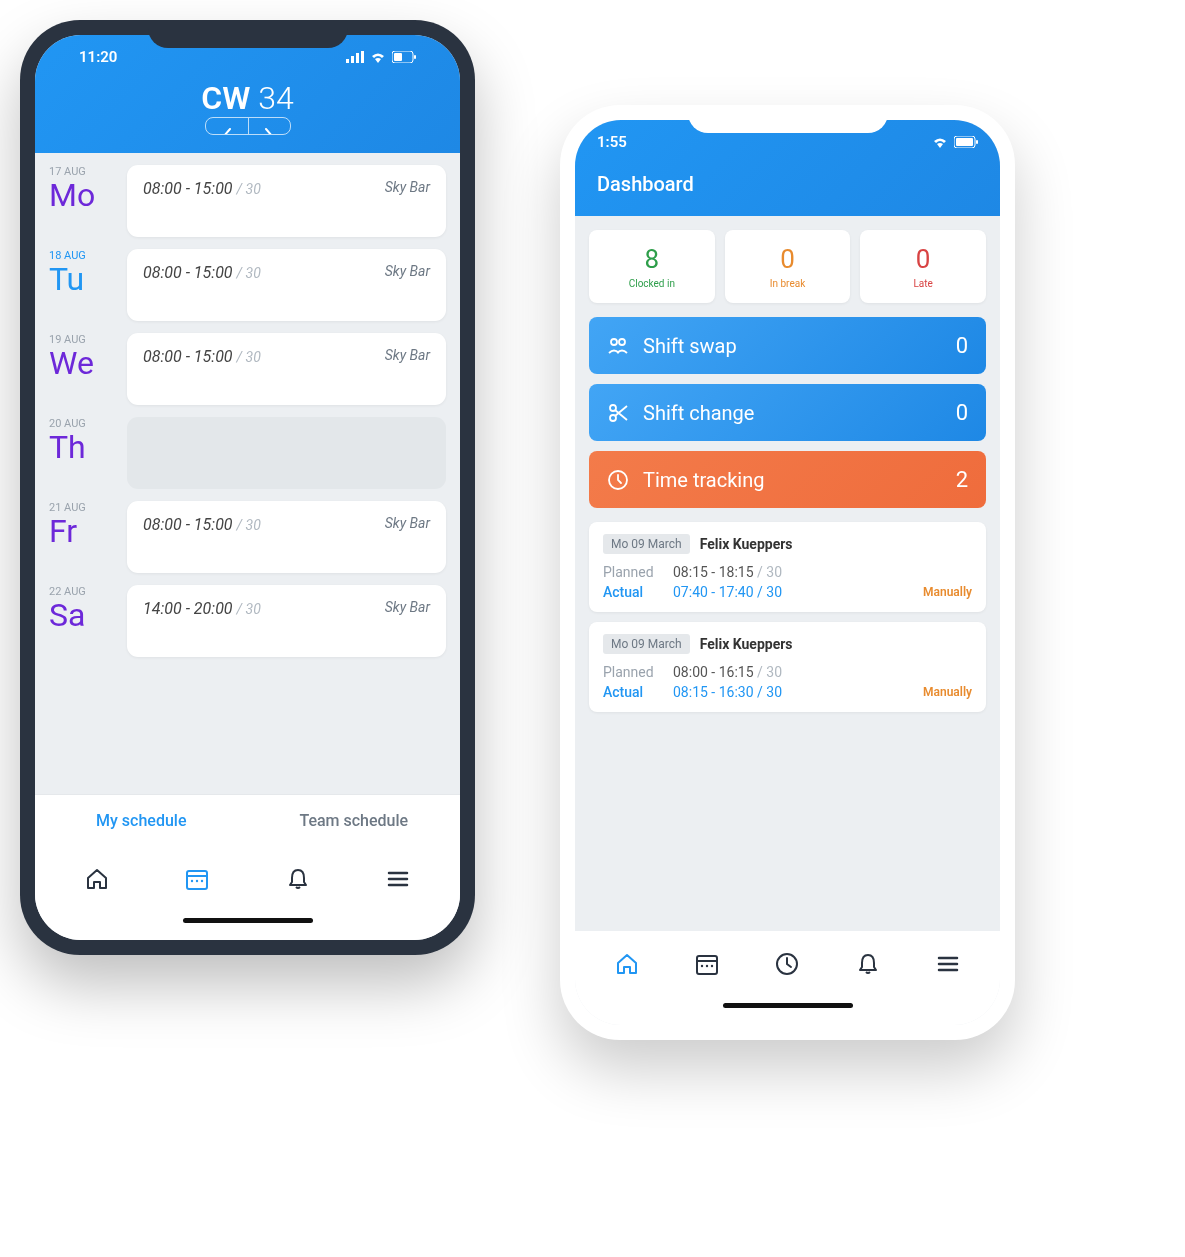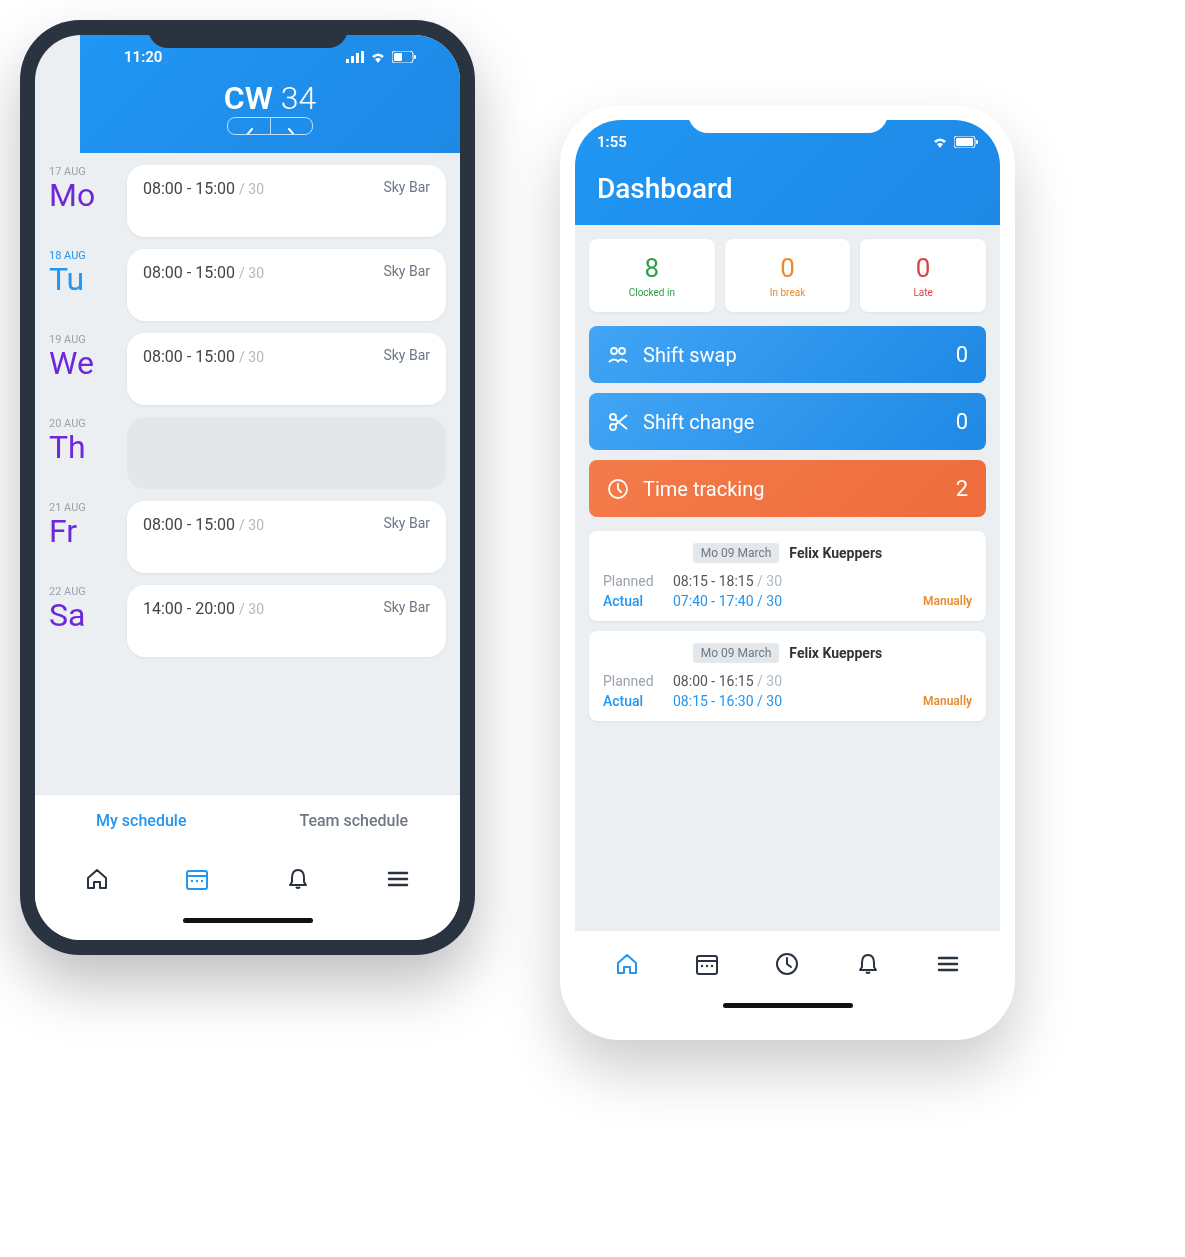--- a/index.html
+++ b/index.html
@@ -55,21 +55,20 @@
     color: #fff;
     font-size: 15px; font-weight: 600;
   }
   .status-icons { display: flex; gap: 6px; align-items: center; }
   .status-icons svg { display: block; }
 
   
   .header {
     background: linear-gradient(135deg, #2196f3, #1e88e5);
     padding: 0 22px 18px;
-    margin-left: 45px;
   }
   .header-row {
     display: flex; align-items: center; justify-content: space-between;
     height: 56px;
     flex-direction: column;
   }
   .header-title {
     color: #fff; font-size: 32px; font-weight: 300;
   }
   .header-title .bold { font-weight: 600; }
@@ -80,44 +79,45 @@
     overflow: hidden;
   }
   .nav-arrow {
     width: 42px; height: 36px;
     display: flex; align-items: center; justify-content: center;
     cursor: pointer;
   }
   .nav-arrow + .nav-arrow { border-left: 1.5px solid rgba(255,255,255,0.7); }
 
   .header2 { background: linear-gradient(135deg, #2196f3, #1e88e5); padding-bottom: 20px; }
-  .header2 .title { color: #fff; font-size: 28px; font-weight: 500; padding: 8px 22px 0; }
+  .header2 .title { color: #fff; font-size: 20px; font-weight: 500; padding: 8px 22px 0; }
 
   
   .content { flex: 1; overflow-y: hidden; background: #eceff2; }
   .day-row {
     display: flex; align-items: stretch;
     padding: 12px 14px 0 14px;
     gap: 10px;
   }
   .day-label {
     width: 68px;
     display: flex; flex-direction: column;
   }
   .day-date { font-size: 11px; color: #9aa3ad; font-weight: 400; }
   .day-abbr { font-size: 32px; color: #6d28d9; font-weight: 400; line-height: 1.1; }
   .day-row.active .day-date, .day-row.active .day-abbr { color: #2196f3; }
   .shift-card {
     flex: 1;
     background: #fff;
-    border-radius: 18px;
+    border-radius: 11px;
     padding: 14px 16px;
     box-shadow: 0 1px 3px rgba(0,0,0,0.06);
     display: flex; justify-content: space-between;
     min-height: 72px;
+    font-style: italic;
   }
   .shift-card.empty { background: #e3e7ea; box-shadow: none; }
   .shift-time { font-size: 16px; color: #444; }
   .shift-dur { color: #b0b8c0; font-size: 14px; }
   .shift-loc { font-size: 14px; color: #6d7884; margin-left: 25px; }
 
   
   .tabs {
     display: flex;
     background: #fff;
@@ -175,21 +175,21 @@
   .action-card .ac-label { flex:1; padding-left:8px; }
   .action-card .ac-count { font-size:22px; }
 
   .tt-list { padding: 14px; display:flex; flex-direction:column; gap:10px; }
   .tt-card {
     background:#fff; border-radius:8px;
     padding: 12px 14px;
     box-shadow: 0 1px 3px rgba(0,0,0,0.06);
     font-size:14px;
   }
-  .tt-head { display:flex; align-items:center; gap:10px; margin-bottom:10px;justify-content:center; }
+  .tt-head { display:flex; align-items:center; gap:10px; margin-bottom:10px; }
   .tt-badge { background:#e5e8eb; color:#6d7884; font-size:12px; padding:3px 8px; border-radius:3px; }
   .tt-name { font-weight:700; color:#333; }
   .tt-row { display:flex; align-items:center; margin-top:4px; }
   .tt-lbl { width:70px; color:#9aa3ad; }
   .tt-lbl.actual { color:#2196f3; font-weight:500;}
   .tt-val { color:#555; }
   .tt-val.blue { color:#2196f3; }
   .tt-dur { color:#b0b8c0; }
   .tt-man { margin-left:auto; color:#e88b2e; font-size:12px; font-weight:600; }
 </style>

